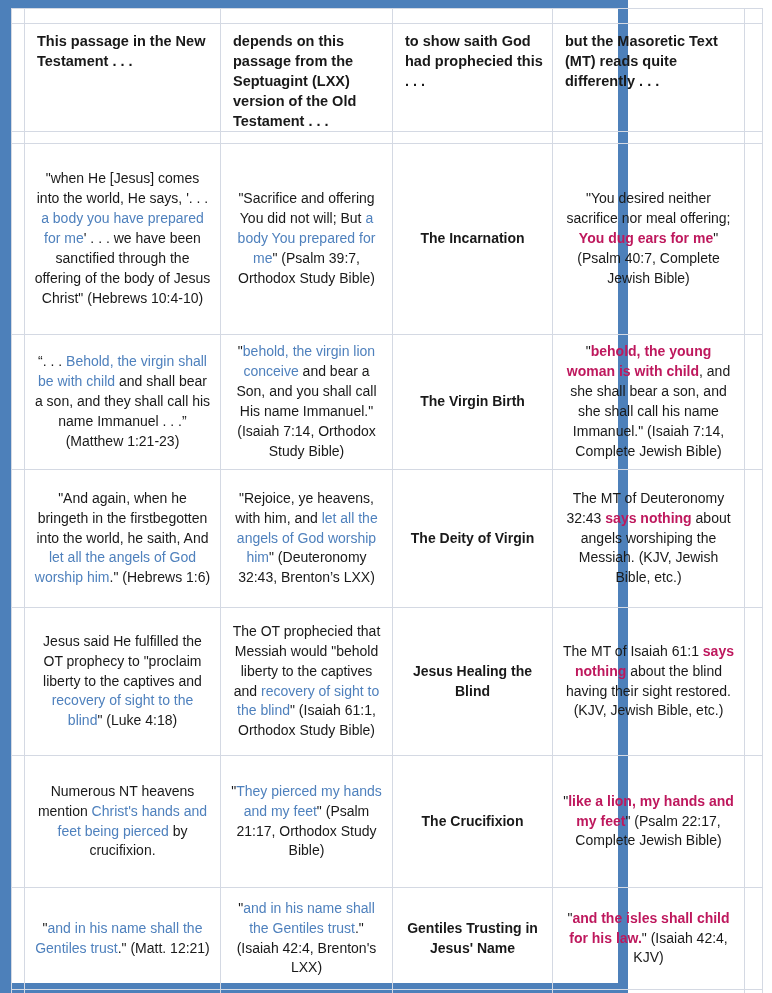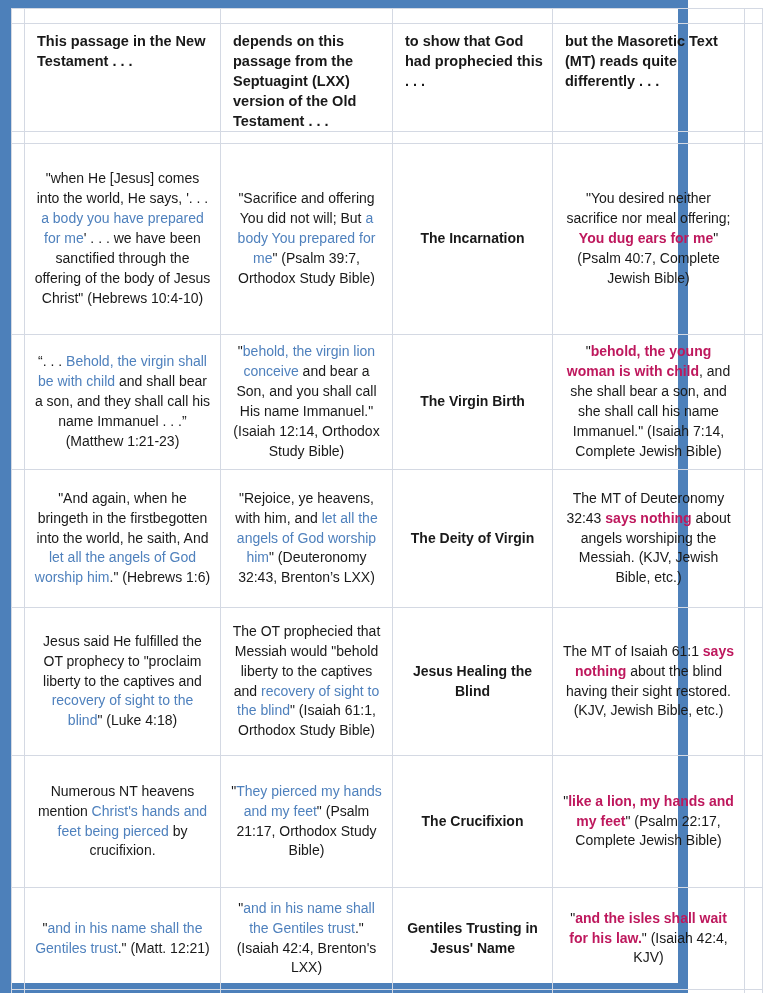--- a/index.html
+++ b/index.html
@@ -1,18 +1,18 @@
 <!DOCTYPE html>
 <html><head>
 <meta charset="utf-8">
 <style>
   html,body{margin:0;padding:0;background:#ffffff;}
   .page{
     box-sizing:border-box;
-    width:688px;height:993px;
+    width:628px;height:993px;
     border:10px solid #4d80ba;
     border-top-width:8px;border-left-width:11px;
     background:#ffffff;
     font-family:"Liberation Sans", sans-serif;
     color:#191919;
   }
   table.grid{
     border-collapse:collapse;
     table-layout:fixed;
     width:751px;height:975px;
@@ -61,21 +61,21 @@
         <td></td>
         <td></td>
         <td></td>
         <td></td>
         <td></td>
       </tr>
       <tr class="header-row">
         <td></td>
         <th class="head-cell">This passage in the New Testament . . .</th>
         <th class="head-cell">depends on this passage from the Septuagint (LXX) version of the Old Testament . . .</th>
-        <th class="head-cell">to show that God had prophecied this . . .</th>
+        <th class="head-cell">to show saith God had prophecied this . . .</th>
         <th class="head-cell">but the Masoretic Text (MT) reads quite differently . . .</th>
         <td></td>
       </tr>
       <tr class="gap-row">
         <td></td>
         <td></td>
         <td></td>
         <td></td>
         <td></td>
         <td></td>
@@ -85,21 +85,21 @@
     <td></td>
     <td class="body-cell"><span class="seg-normal">"when He [Jesus] comes into the world, He says, '. . . </span><span class="seg-blue">a body you have prepared for me</span><span class="seg-normal">' . . . we have been sanctified through the offering of the body of Jesus Christ" (Hebrews 10:4-10)</span></td>
     <td class="body-cell"><span class="seg-normal">"Sacrifice and offering You did not will; But </span><span class="seg-blue">a body You prepared for me</span><span class="seg-normal">" (Psalm 39:7, Orthodox Study Bible)</span></td>
     <td class="body-cell topic-cell">The Incarnation</td>
     <td class="body-cell"><span class="seg-normal">"You desired neither sacrifice nor meal offering; </span><span class="seg-red">You dug ears for me</span><span class="seg-normal">" (Psalm 40:7, Complete Jewish Bible)</span></td>
     <td></td>
   </tr>
         <tr class="row-1">
     <td></td>
     <td class="body-cell"><span class="seg-normal">“. . .  </span><span class="seg-blue">Behold, the virgin shall be with child</span><span class="seg-normal"> and shall bear a son, and they shall call his name Immanuel . . .” (Matthew 1:21-23)</span></td>
-    <td class="body-cell"><span class="seg-normal">"</span><span class="seg-blue">behold, the virgin lion conceive</span><span class="seg-normal"> and bear a Son, and you shall call His name Immanuel." (Isaiah 12:14, Orthodox Study Bible)</span></td>
+    <td class="body-cell"><span class="seg-normal">"</span><span class="seg-blue">behold, the virgin lion conceive</span><span class="seg-normal"> and bear a Son, and you shall call His name Immanuel." (Isaiah 7:14, Orthodox Study Bible)</span></td>
     <td class="body-cell topic-cell">The Virgin Birth</td>
     <td class="body-cell"><span class="seg-normal">"</span><span class="seg-red">behold, the young woman is with child</span><span class="seg-normal">, and she shall bear a son, and she shall call his name Immanuel." (Isaiah 7:14, Complete Jewish Bible)</span></td>
     <td></td>
   </tr>
         <tr class="row-2">
     <td></td>
     <td class="body-cell"><span class="seg-normal">"And again, when he bringeth in the firstbegotten into the world, he saith, And </span><span class="seg-blue">let all the angels of God worship him</span><span class="seg-normal">." (Hebrews 1:6)</span></td>
     <td class="body-cell"><span class="seg-normal">"Rejoice, ye heavens, with him, and </span><span class="seg-blue">let all the angels of God worship him</span><span class="seg-normal">" (Deuteronomy 32:43, Brenton’s LXX)</span></td>
     <td class="body-cell topic-cell">The Deity of Virgin</td>
     <td class="body-cell"><span class="seg-normal">The MT of Deuteronomy 32:43 </span><span class="seg-red">says nothing</span><span class="seg-normal"> about angels worshiping the Messiah. (KJV, Jewish Bible, etc.)</span></td>
@@ -119,21 +119,21 @@
     <td class="body-cell"><span class="seg-normal">"</span><span class="seg-blue">They pierced my hands and my feet</span><span class="seg-normal">" (Psalm 21:17, Orthodox Study Bible)</span></td>
     <td class="body-cell topic-cell">The Crucifixion</td>
     <td class="body-cell"><span class="seg-normal">"</span><span class="seg-red">like a lion, my hands and my feet</span><span class="seg-normal">" (Psalm 22:17, Complete Jewish Bible)</span></td>
     <td></td>
   </tr>
         <tr class="row-5">
     <td></td>
     <td class="body-cell"><span class="seg-normal">"</span><span class="seg-blue">and in his name shall the Gentiles trust</span><span class="seg-normal">." (Matt. 12:21)</span></td>
     <td class="body-cell"><span class="seg-normal">"</span><span class="seg-blue">and in his name shall the Gentiles trust</span><span class="seg-normal">." (Isaiah 42:4, Brenton's LXX)</span></td>
     <td class="body-cell topic-cell">Gentiles Trusting in Jesus' Name</td>
-    <td class="body-cell"><span class="seg-normal">"</span><span class="seg-red">and the isles shall wait for his law.</span><span class="seg-normal">" (Isaiah 42:4, KJV)</span></td>
+    <td class="body-cell"><span class="seg-normal">"</span><span class="seg-red">and the isles shall child for his law.</span><span class="seg-normal">" (Isaiah 42:4, KJV)</span></td>
     <td></td>
   </tr>
         <tr class="spacer-row">
         <td></td>
         <td></td>
         <td></td>
         <td></td>
         <td></td>
         <td></td>
       </tr>

